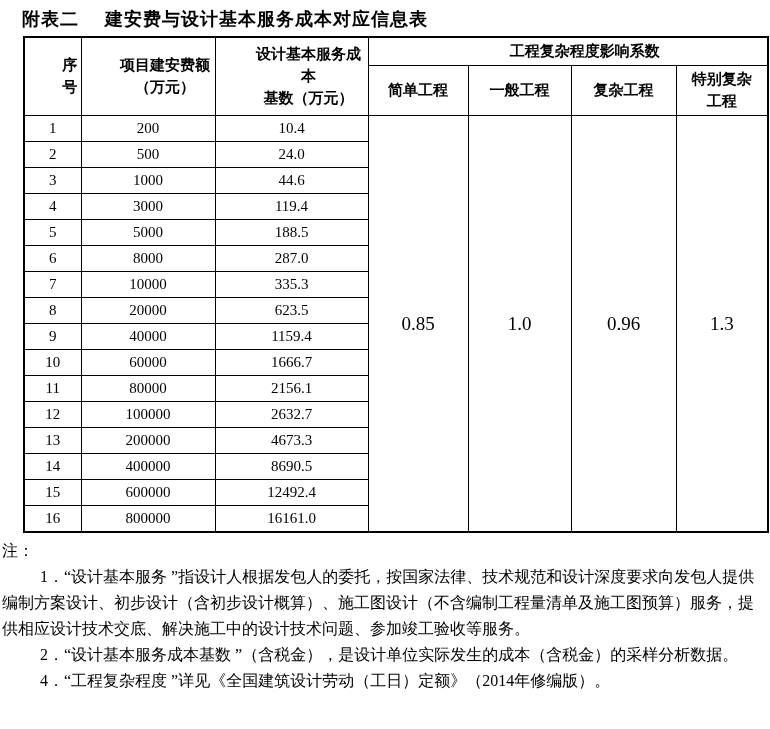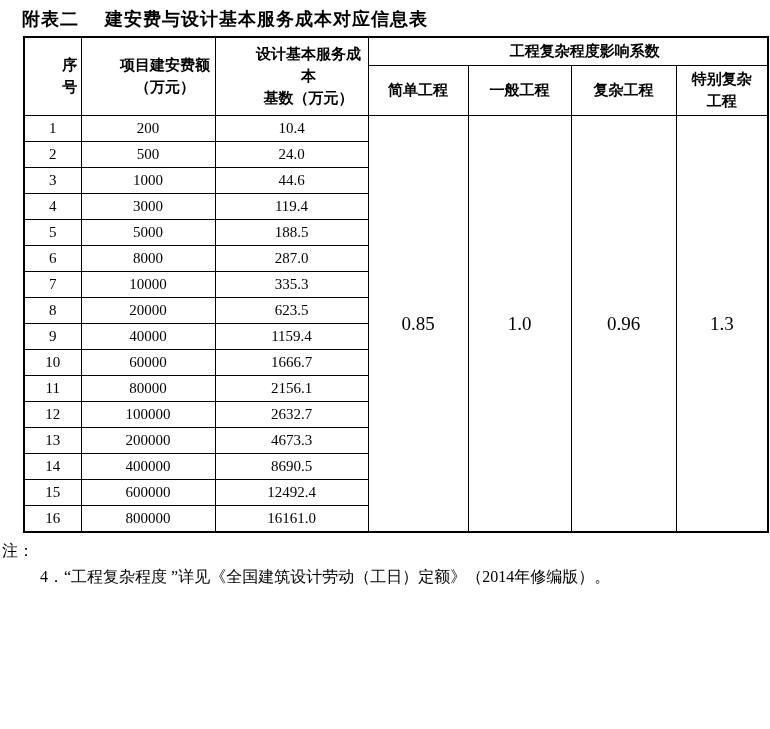--- a/index.html
+++ b/index.html
@@ -170,14 +170,16 @@
       <tr>
         <td>16</td>
         <td>800000</td>
         <td>16161.0</td>
       </tr>
     </tbody>
 </table>
 
 <div class="notes">
   <div class="note-label">注：</div>
+  <div class="note-item">1．“设计基本服务 ”指设计人根据发包人的委托，按国家法律、技术规范和设计深度要求向发包人提供编制方案设计、初步设计（含初步设计概算）、施工图设计（不含编制工程量清单及施工图预算）服务，提供相应设计技术交底、解决施工中的设计技术问题、参加竣工验收等服务。</div>
+  <div class="note-item">2．“设计基本服务成本基数 ”（含税金），是设计单位实际发生的成本（含税金）的采样分析数据。</div>
   <div class="note-item">4．“工程复杂程度 ”详见《全国建筑设计劳动（工日）定额》（2014年修编版）。</div>
 </div>
 
 </body></html>

